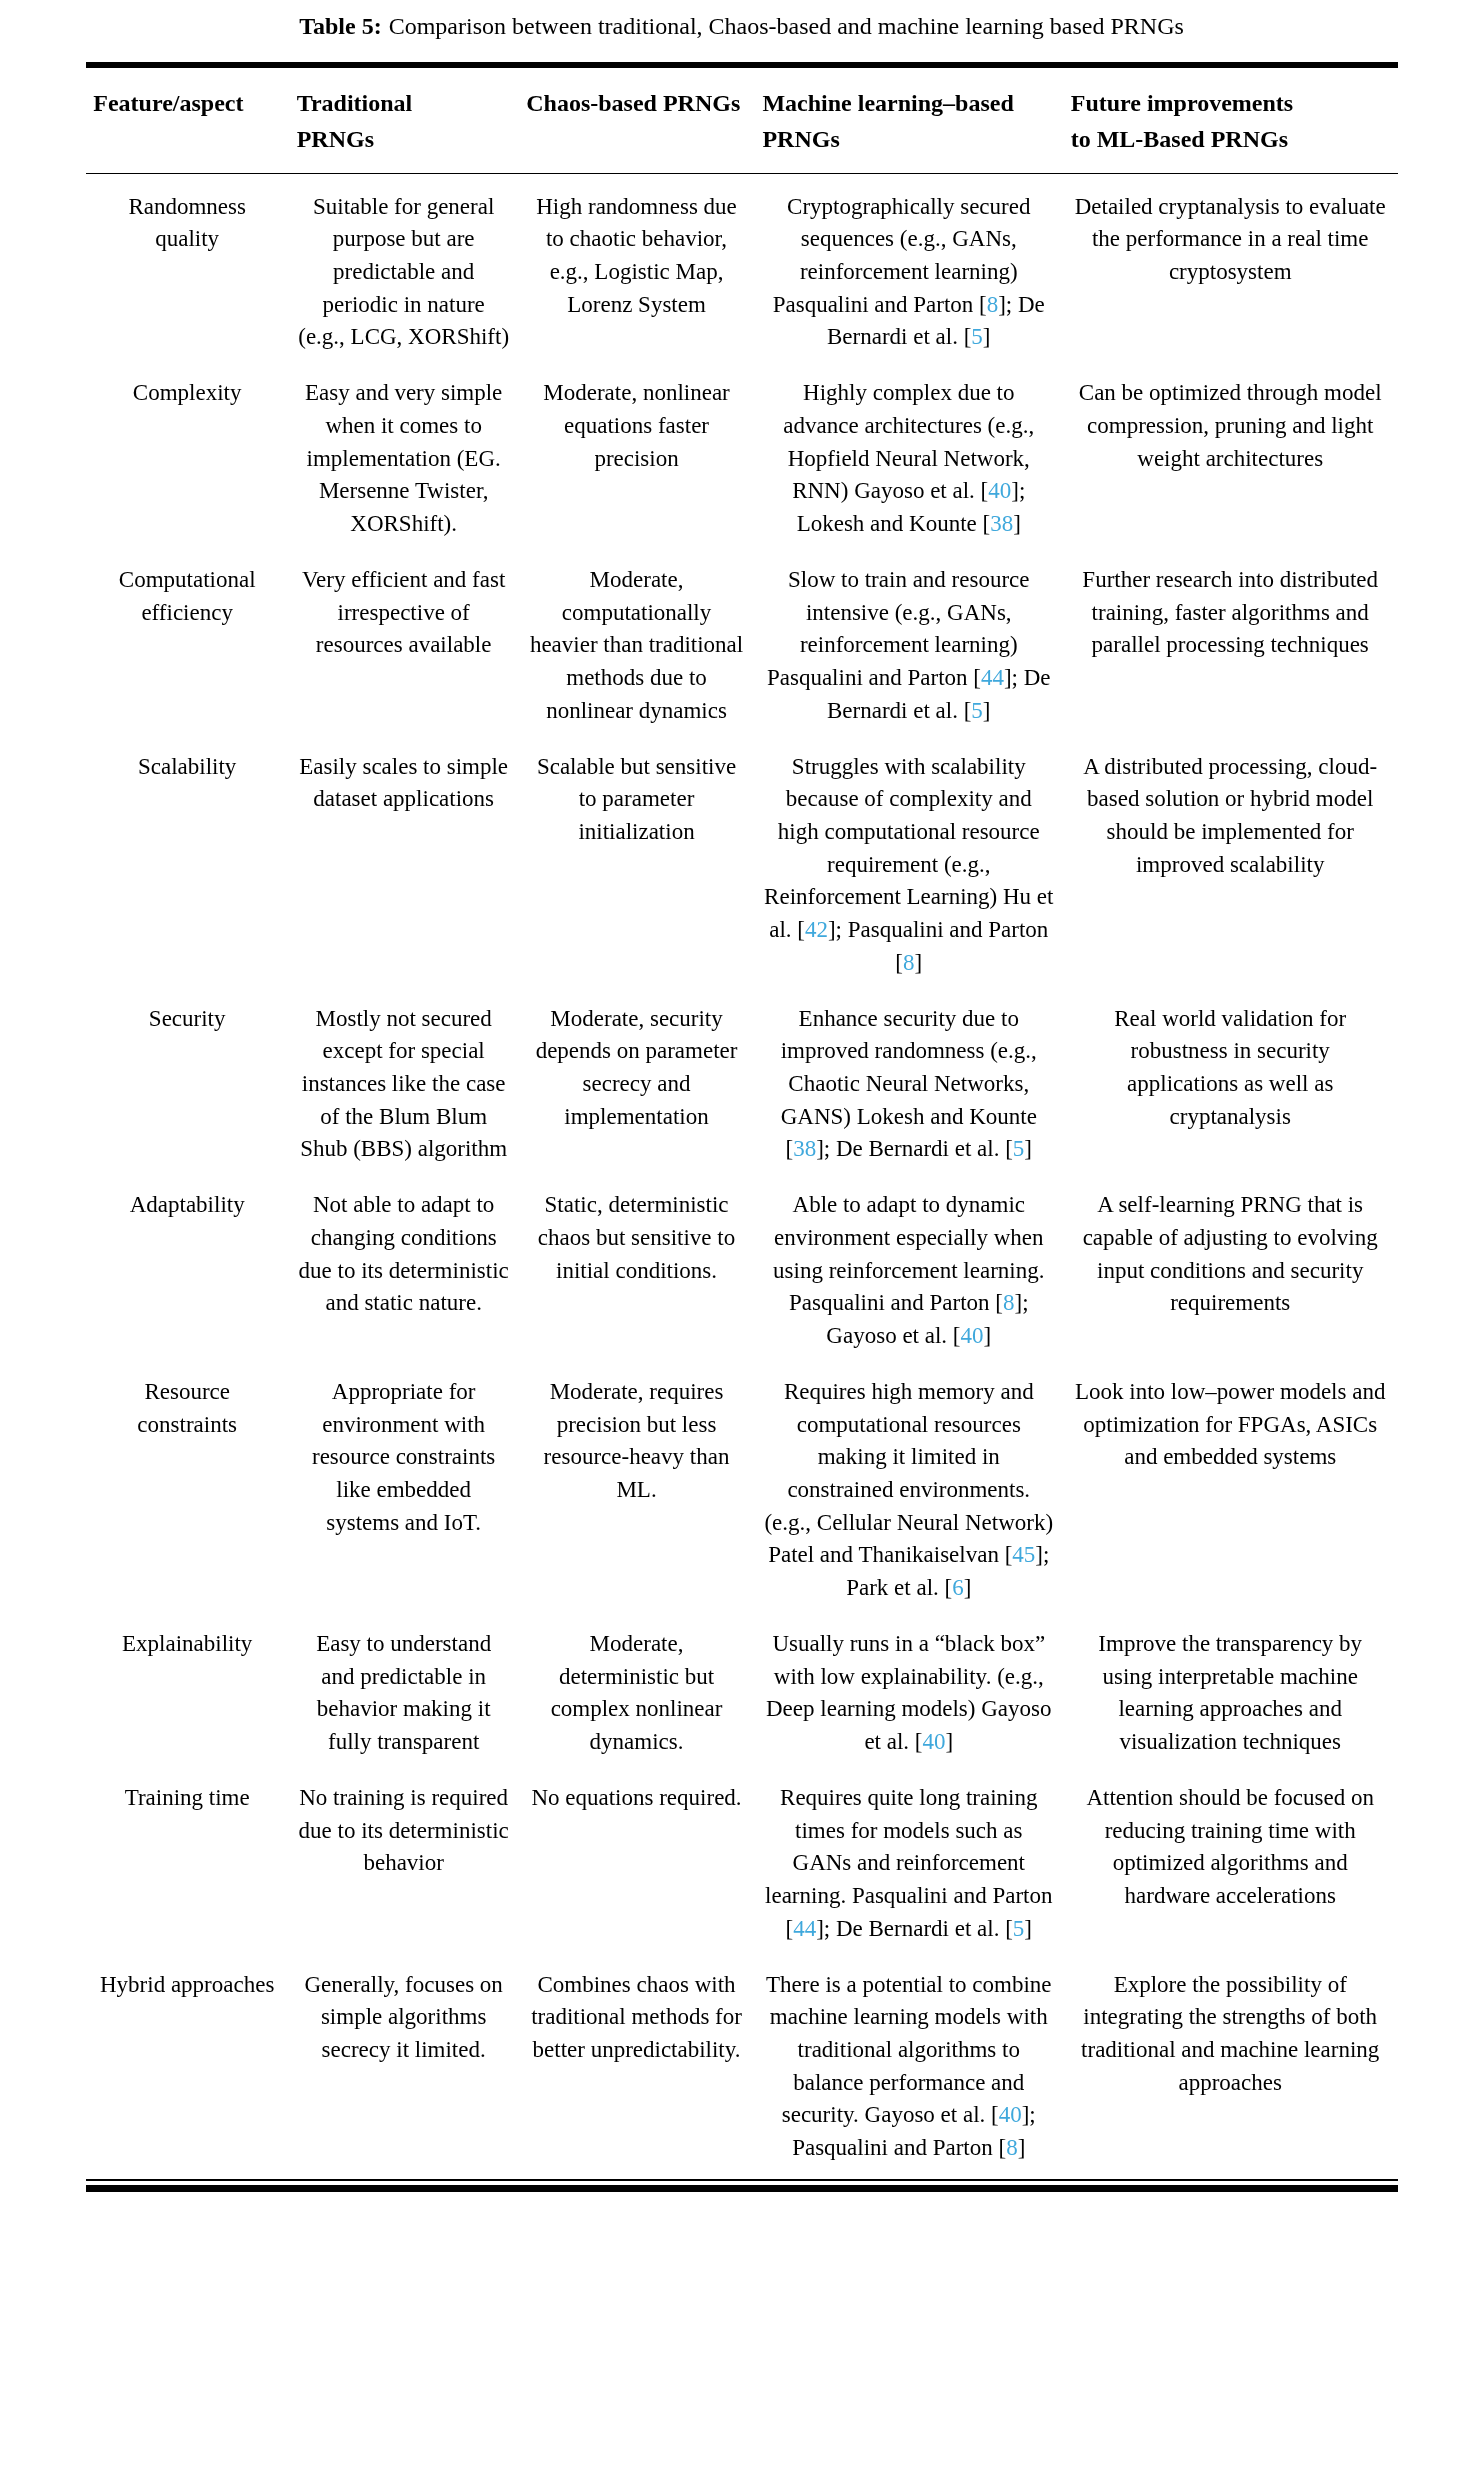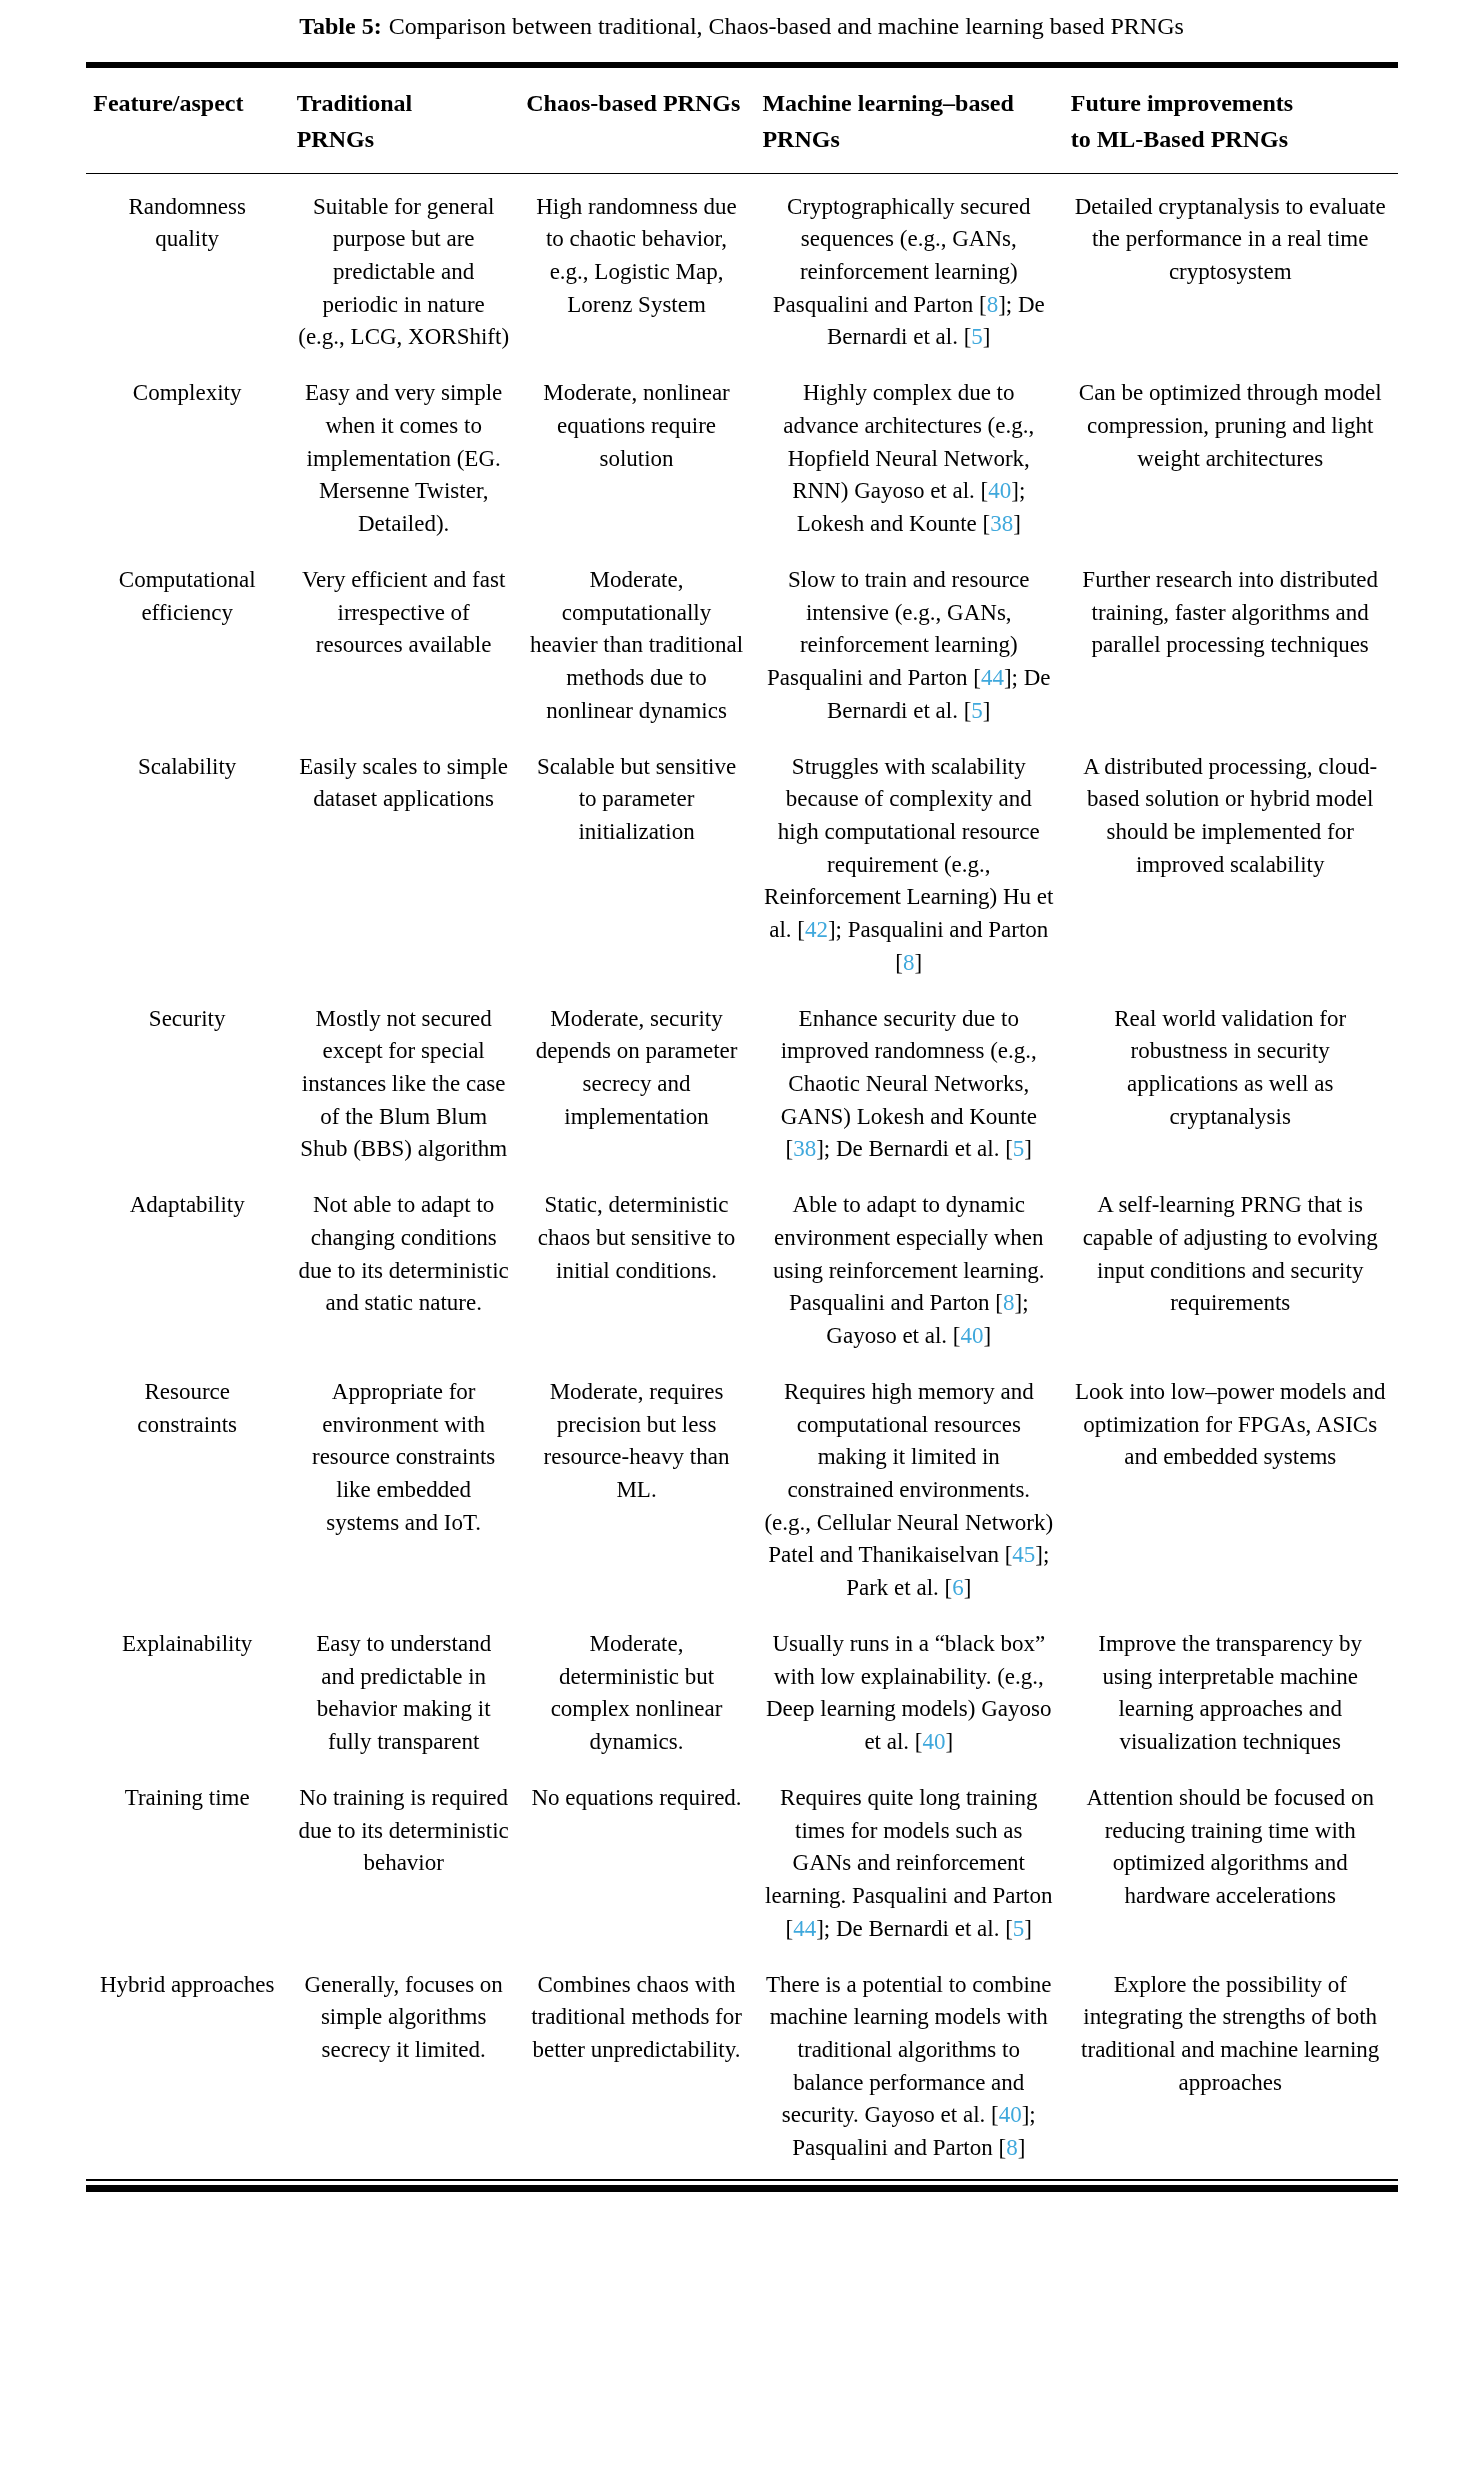--- a/index.html
+++ b/index.html
@@ -100,22 +100,22 @@
     <tbody>
       <tr>
         <td>Randomness quality</td>
         <td>Suitable for general purpose but are predictable and periodic in nature (e.g., LCG, XORShift)</td>
         <td>High randomness due to chaotic behavior, e.g., Logistic Map, Lorenz System</td>
         <td class="rich">Cryptographically secured sequences (e.g., GANs, reinforcement learning) Pasqualini and Parton [<span class="ref">8</span>]; De Bernardi et al. [<span class="ref">5</span>]</td>
         <td>Detailed cryptanalysis to evaluate the performance in a real time cryptosystem</td>
       </tr>
       <tr>
         <td>Complexity</td>
-        <td>Easy and very simple when it comes to implementation (EG. Mersenne Twister, Detailed).</td>
-        <td>Moderate, nonlinear equations require solution</td>
+        <td>Easy and very simple when it comes to implementation (EG. Mersenne Twister, XORShift).</td>
+        <td>Moderate, nonlinear equations faster precision</td>
         <td class="rich">Highly complex due to advance architectures (e.g., Hopfield Neural Network, RNN) Gayoso et al. [<span class="ref">40</span>]; Lokesh and Kounte [<span class="ref">38</span>]</td>
         <td>Can be optimized through model compression, pruning and light weight architectures</td>
       </tr>
       <tr>
         <td>Computational efficiency</td>
         <td>Very efficient and fast irrespective of resources available</td>
         <td>Moderate, computationally heavier than traditional methods due to nonlinear dynamics</td>
         <td class="rich">Slow to train and resource intensive (e.g., GANs, reinforcement learning) Pasqualini and Parton [<span class="ref">44</span>]; De Bernardi et al. [<span class="ref">5</span>]</td>
         <td>Further research into distributed training, faster algorithms and parallel processing techniques</td>
       </tr>

